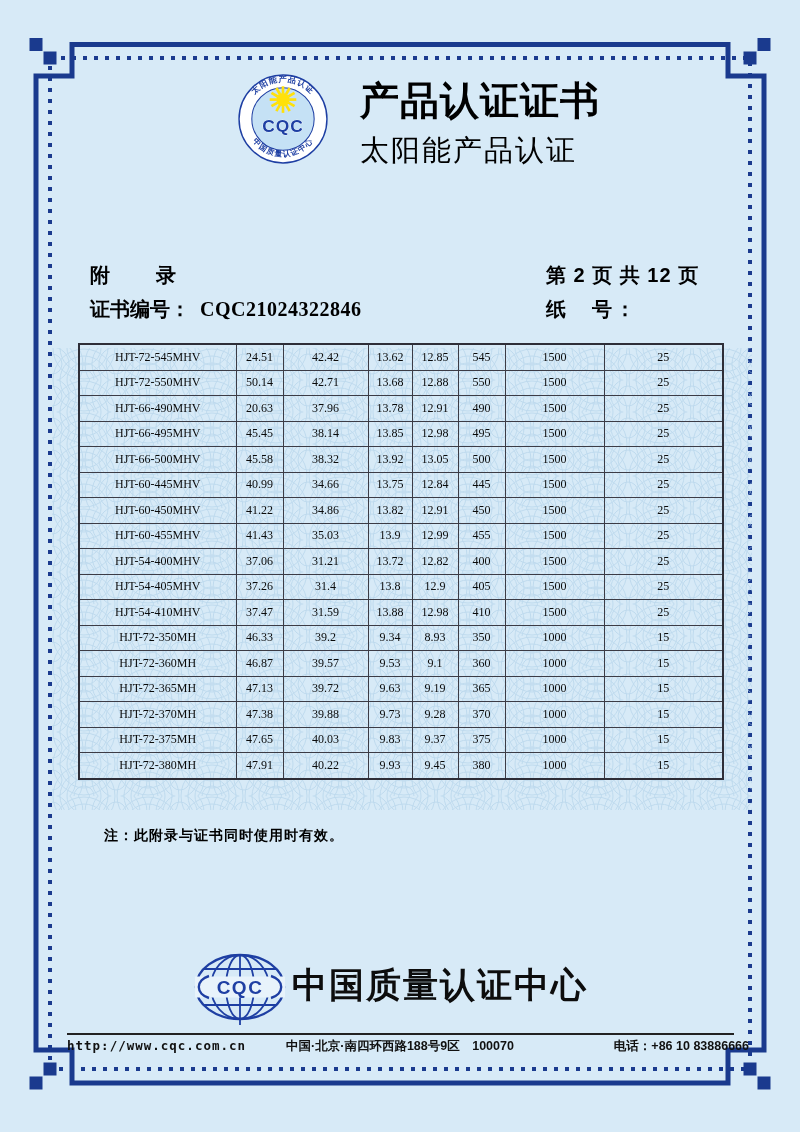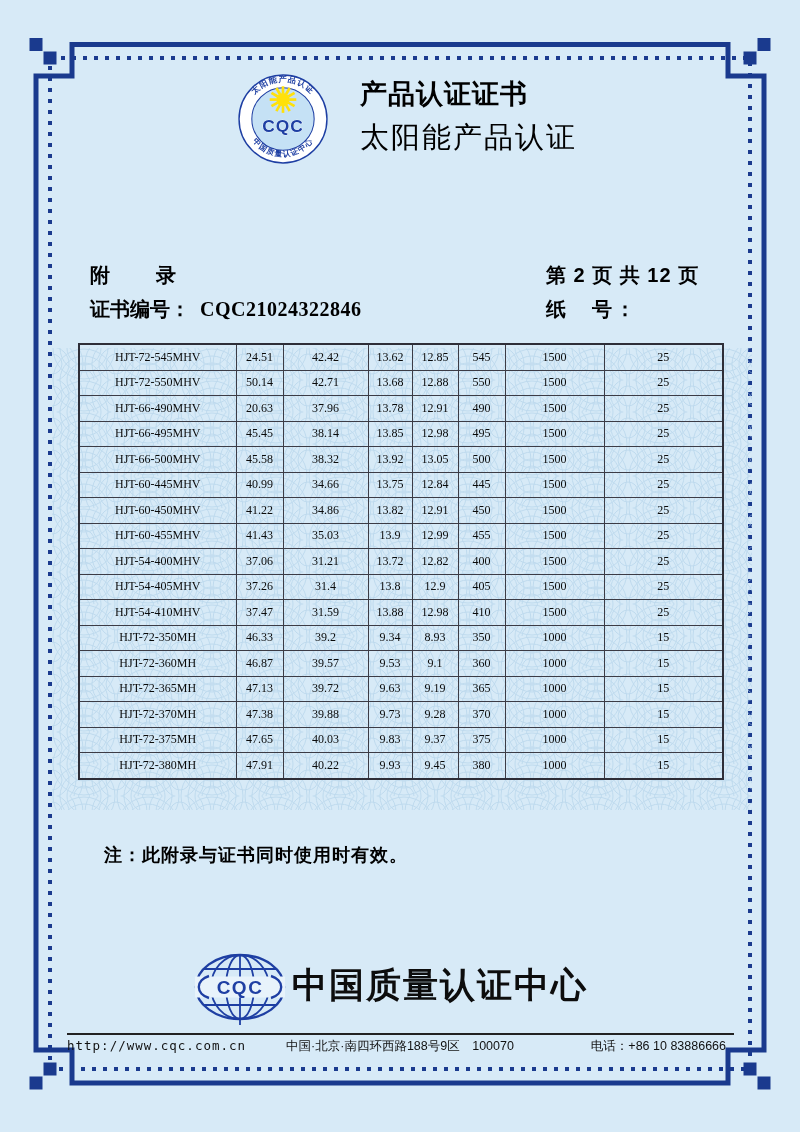--- a/index.html
+++ b/index.html
@@ -3,50 +3,50 @@
 <meta charset="utf-8">
 <style>
   html,body{margin:0;padding:0;}
   body{width:800px;height:1132px;font-family:"Liberation Sans",sans-serif;}
   .page{position:relative;width:800px;height:1132px;background:#d7eaf7;overflow:hidden;}
   svg{display:block;}
 
   
   .seal-svg{position:absolute;left:237px;top:73px;width:92px;height:92px;}
   .titles{position:absolute;left:360px;top:80px;color:#000;}
-  .title{font-size:27px;font-weight:700;letter-spacing:1px;line-height:1.1;}
+  .title{font-size:39px;font-weight:700;letter-spacing:1px;line-height:1.1;}
   .subtitle{font-size:29px;font-weight:400;letter-spacing:2px;margin-top:8px;}
 
   
   .meta span{color:#000;font-weight:700;font-size:20px;white-space:pre;}
   .m-appendix{position:absolute;left:90px;top:262px;letter-spacing:2px;}
   .m-pageinfo{position:absolute;left:546px;top:262px;letter-spacing:1px;}
   .m-certrow{position:absolute;left:90px;top:296px;}
   .m-certno{font-size:21px;letter-spacing:.5px;margin-left:10px;font-family:Liberation Serif, serif;}
   .m-paperno{position:absolute;left:546px;top:296px;letter-spacing:3px;}
 
   
   table.product{position:absolute;left:78px;top:343px;width:644px;border-collapse:collapse;table-layout:fixed;
     font-family:"Liberation Serif","DejaVu Serif",serif;font-size:12px;color:#0a0a0a;
     border:2px solid #2e2e38;}
   table.product td{border:1px solid #3c3c46;text-align:center;vertical-align:middle;height:24.5px;padding:0;
     white-space:nowrap;overflow:hidden;background:transparent;}
 
-  .note{position:absolute;left:104px;top:827px;font-size:18px;font-weight:600;color:#000;letter-spacing:1px;margin-top:16px;}
+  .note{position:absolute;left:104px;top:827px;font-size:14px;font-weight:600;color:#000;letter-spacing:1px;}
 
   
   .globe-svg{position:absolute;left:192px;top:949px;width:96px;height:76px;}
   .org-name{position:absolute;left:292px;top:962px;font-size:35px;font-weight:600;color:#0d0d0d;letter-spacing:2px;}
 
   
   .bottom-rule{position:absolute;left:67px;top:1033px;width:667px;border-top:2px solid #222;}
-  .bottom-bar span{position:absolute;top:1038px;font-size:12.5px;font-weight:400;color:#111;white-space:pre;}
+  .bottom-bar span{position:absolute;top:1038px;font-size:12.5px;font-weight:700;color:#111;white-space:pre;}
   .bb-site{left:67px;font-family:"DejaVu Sans Mono","Liberation Mono",monospace;letter-spacing:1px;}
   .bb-addr{left:400px;transform:translateX(-50%);}
-  .bb-phone{right:74px;left:auto;}
+  .bb-phone{right:51px;left:auto;}
 
   .watermark{position:absolute;left:52px;top:348px;opacity:.55;pointer-events:none;}
   .border-svg{position:absolute;left:0;top:0;pointer-events:none;}
 </style>
 </head>
 <body>
 
 <div class="page">
 
   <svg class="border-svg" width="800" height="1132" viewBox="0 0 800 1132">

